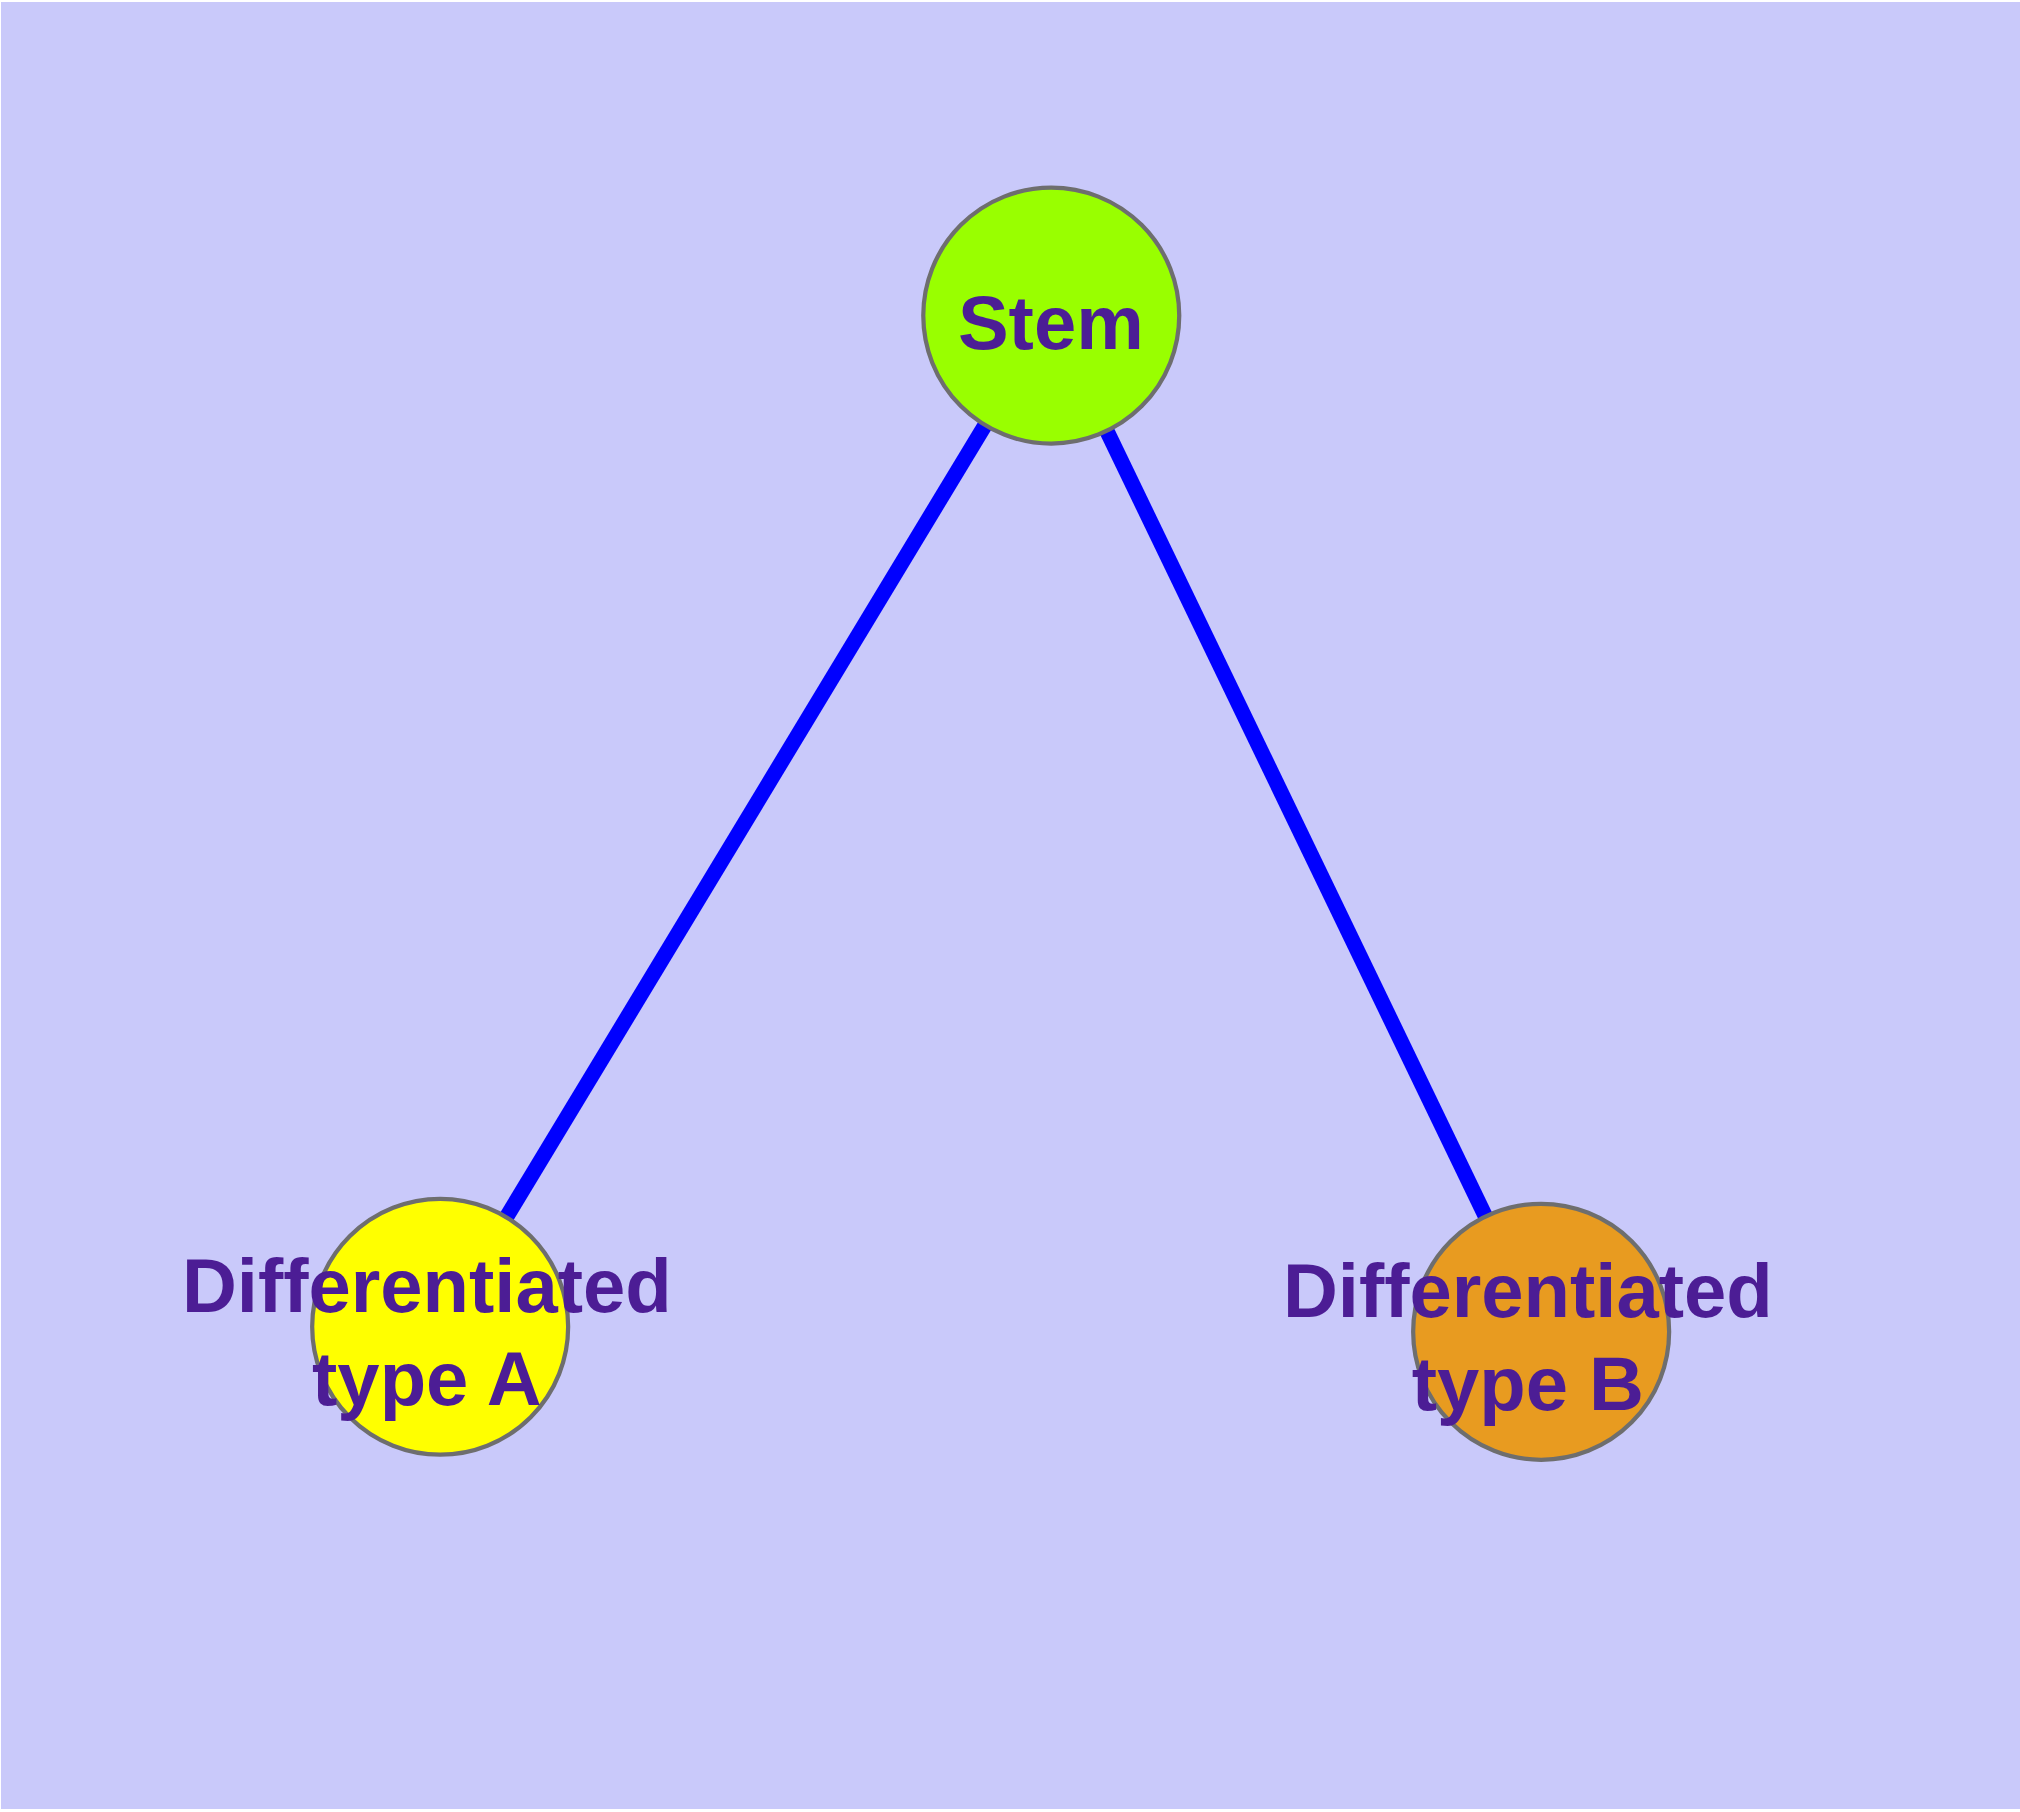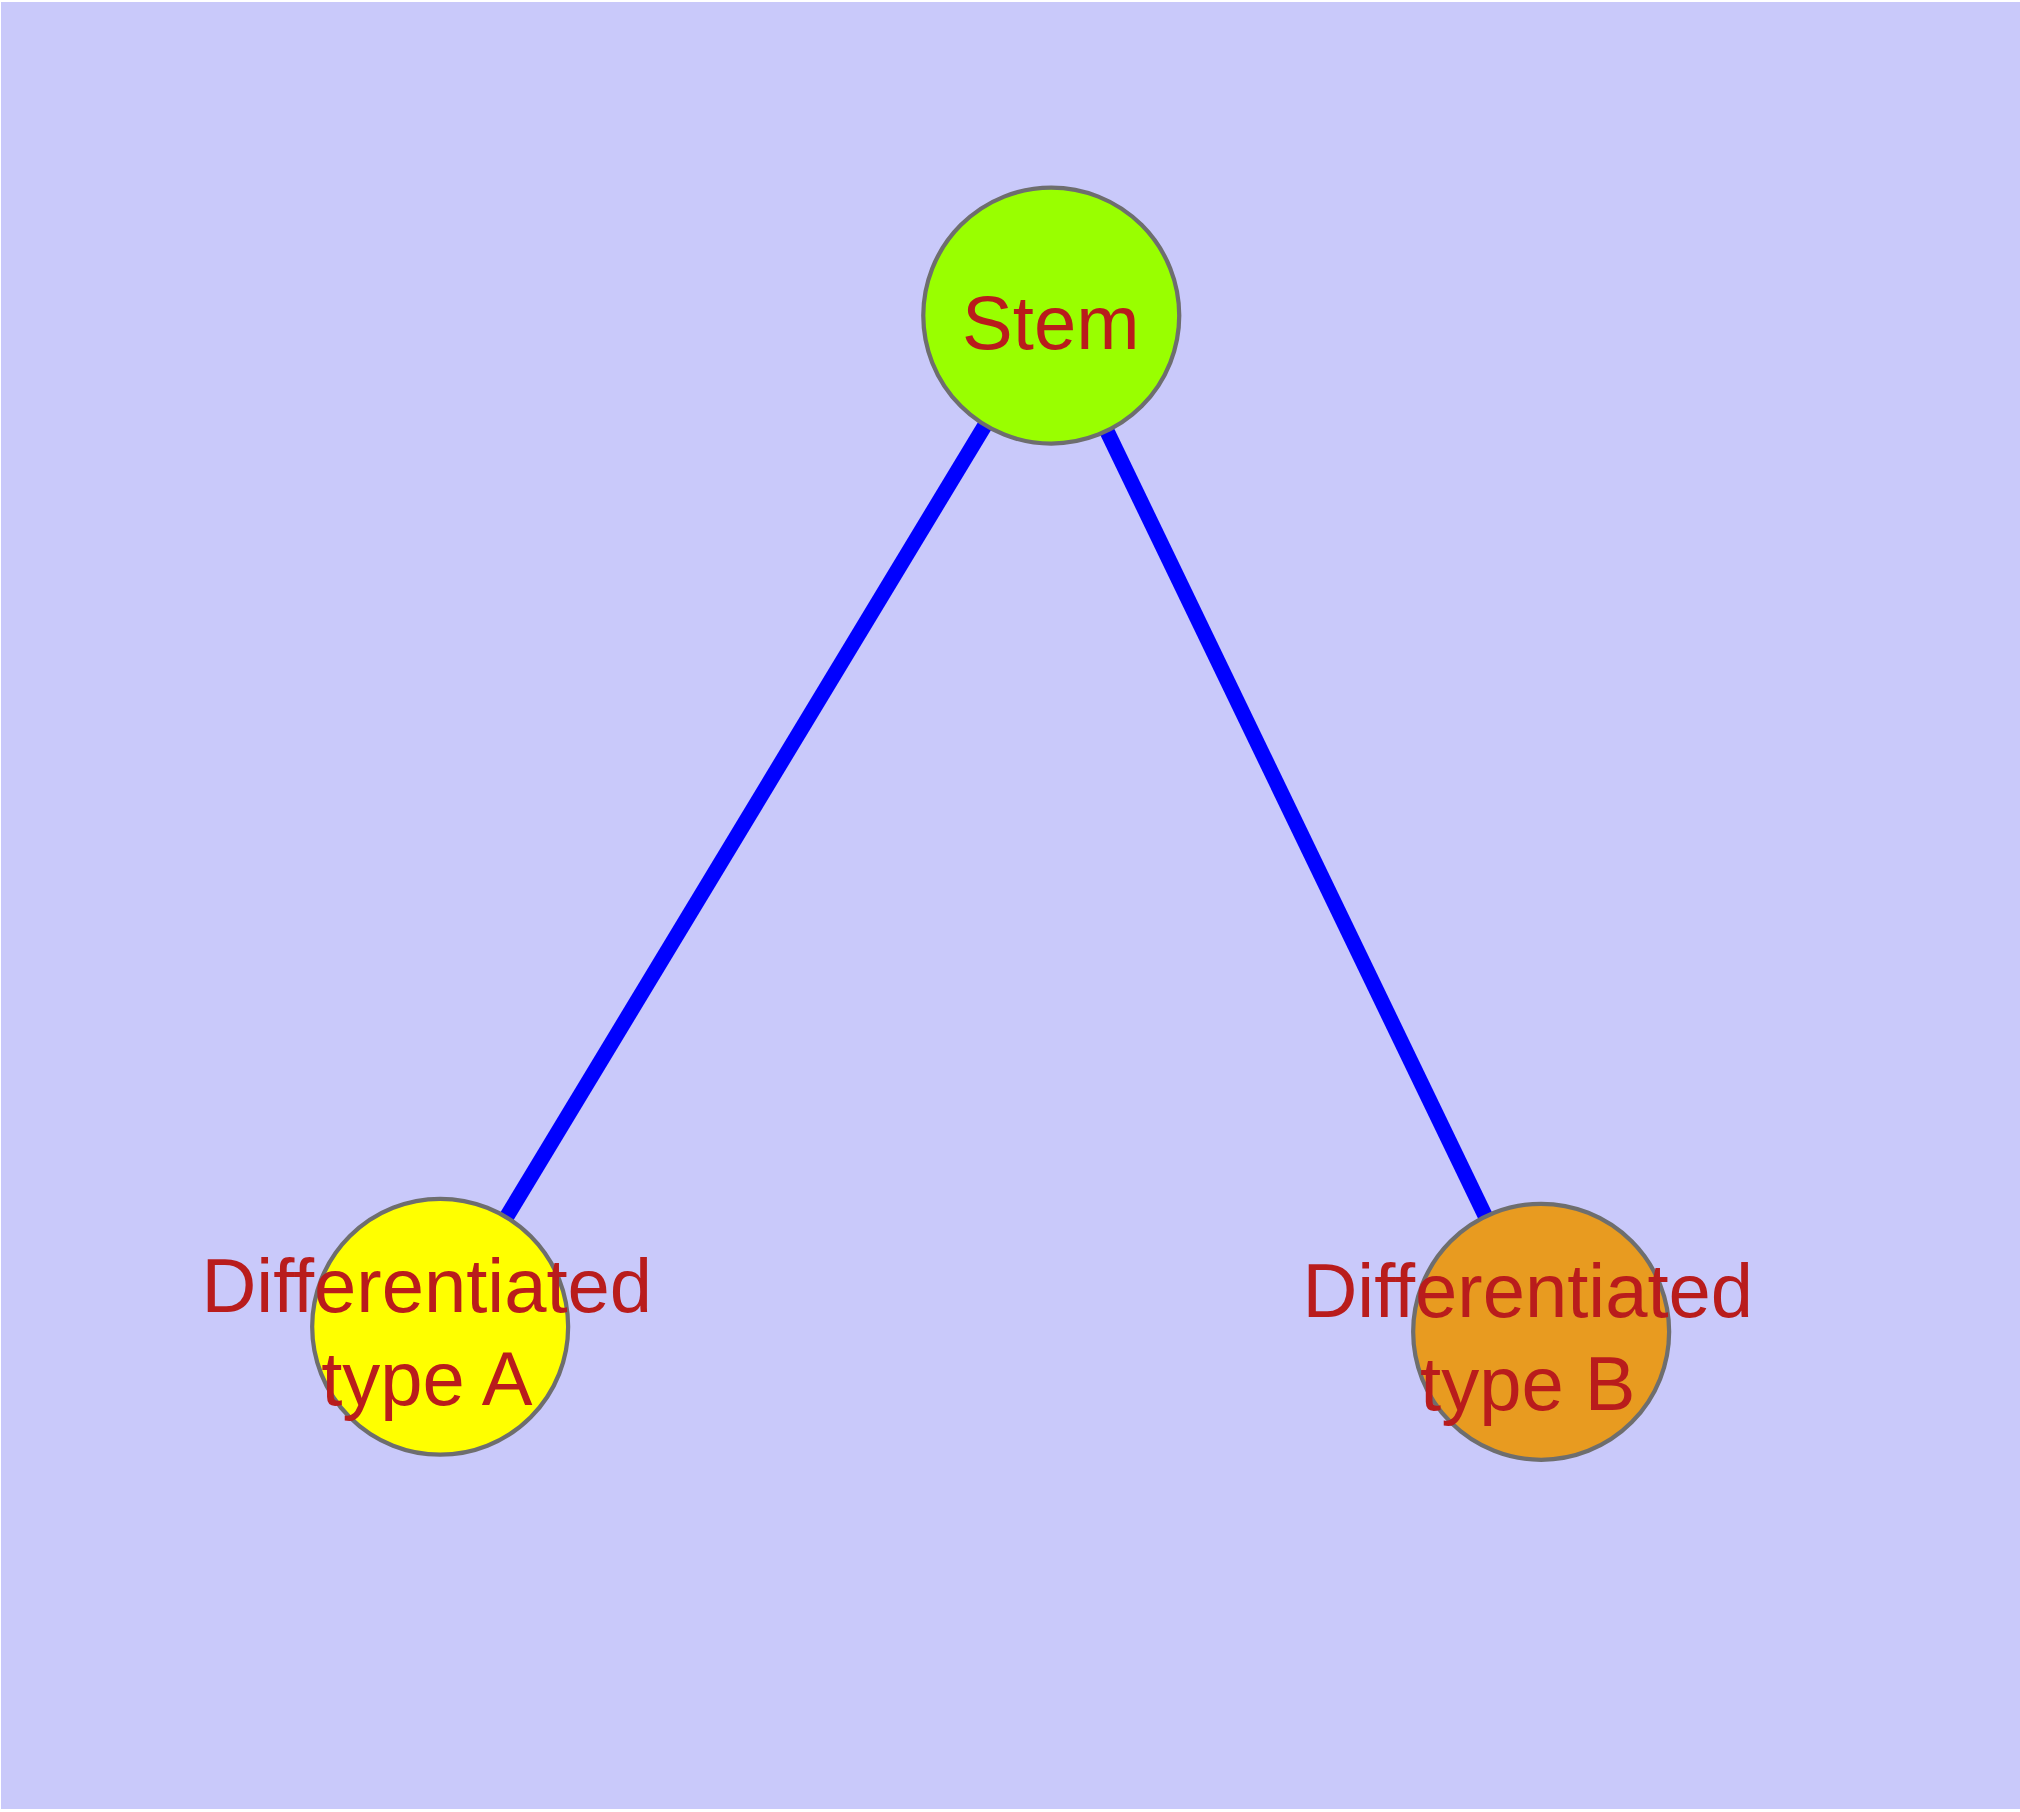--- a/index.html
+++ b/index.html
@@ -22,22 +22,22 @@
     background: #c9c9fa; 
   }
   .graph-svg {
     position: absolute;
     left: 0;
     top: 0;
   }
   .node-label {
     position: absolute;
     transform: translate(-50%, -50%);
-    color: #b91c1c;
-    font-weight: normal;
+    color: #4c1d95;
+    font-weight: bold;
     font-size: 76px;
     line-height: 93px;
     text-align: center;
     white-space: pre-line;
     letter-spacing: 0px;
   }
 </style>
 </head>
 <body>
 

